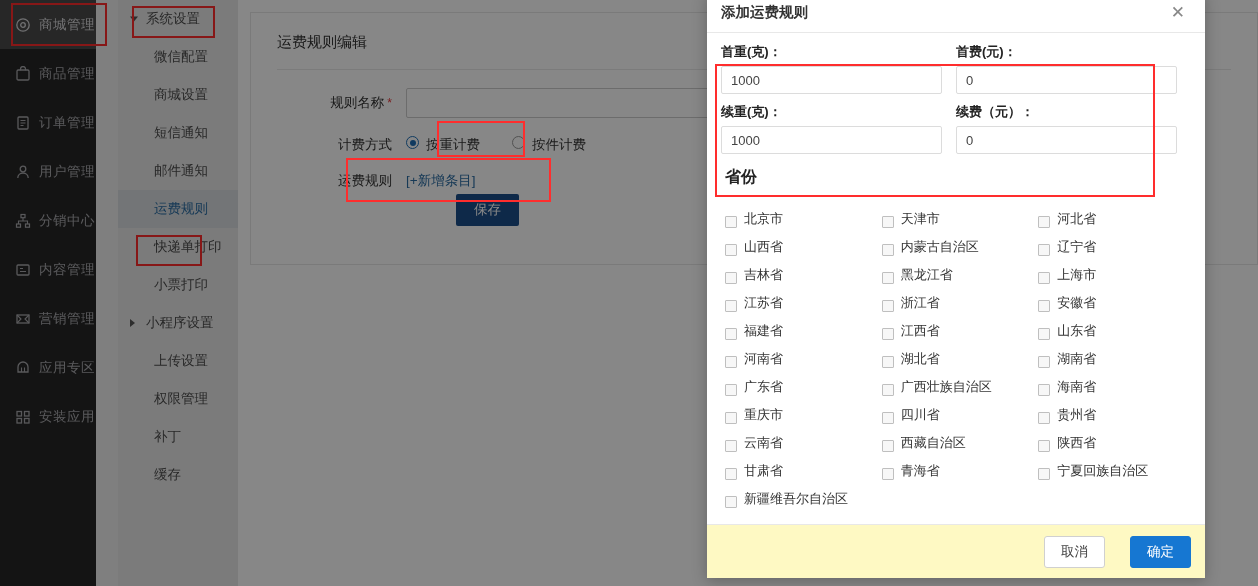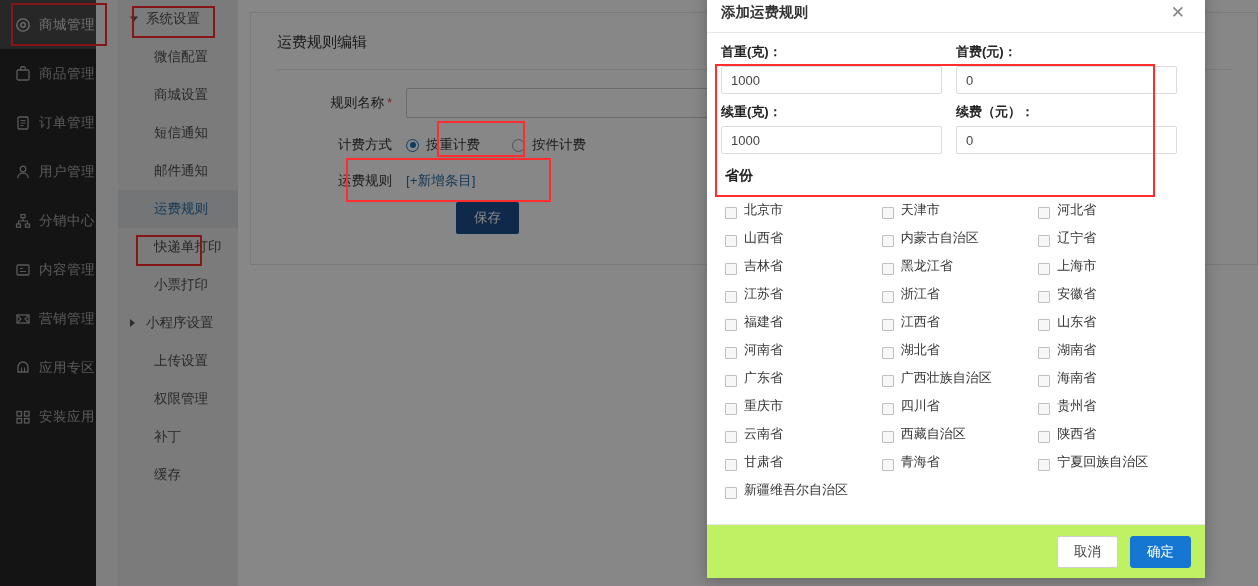--- a/index.html
+++ b/index.html
@@ -71,33 +71,33 @@
     width: 155px; text-align: right; padding-right: 14px;
     font-size: 13.5px; color: #333;
   }
   .req { color: #e4393c; font-size: 12px; margin-left: 3px; }
   .text-input {
     height: 30px; width: 500px; border: 1px solid #ccc; background: #fff;
     border-radius: 2px; font-size: 13px; padding: 0 8px; color: #333;
     font-family: "Liberation Sans", sans-serif;
   }
   .radio-group { display: flex; align-items: center; }
-  .radio-opt { display: flex; align-items: center; margin-right: 32px; font-size: 13.5px; color: #333; cursor: pointer; }
+  .radio-opt { display: flex; margin-right: 32px; font-size: 13.5px; color: #333; cursor: pointer; }
   .radio-mark {
     width: 13px; height: 13px; border-radius: 50%; border: 1px solid #9b9b9b;
     margin-right: 7px; background: #fff; position: relative; flex: 0 0 13px;
   }
   .radio-opt.checked .radio-mark { border-color: #1f6fb5; }
   .radio-opt.checked .radio-mark:after {
     content:""; position: absolute; left: 2.5px; top: 2.5px;
     width: 6px; height: 6px; border-radius: 50%; background: #1f6fb5;
   }
   .link-add { color: #2b6ca3; font-size: 13.5px; cursor: pointer; }
   .btn-save {
-    margin-left: 205px; margin-top: 12px;
+    margin-left: 205px; margin-top: 4px;
     background: #1b4f8a; color: #fff; border: none; border-radius: 2px;
     font-size: 13.5px; padding: 7px 18px; cursor: pointer;
     font-family: "Liberation Sans", sans-serif;
   }
 
   
   .redbox { position: absolute; border: 2px solid #ff2d2d; pointer-events: none; z-index: 30; }
 
   
   .overlay {
@@ -120,34 +120,34 @@
   .modal-body { position: relative; padding: 10px 14px 0 14px; height: 484px; overflow: hidden; }
 
   .fld-grid { display: flex; flex-wrap: wrap; }
   .fld { width: 50%; padding-right: 14px; margin-bottom: 9px; }
   .fld-label { font-size: 13px; font-weight: bold; color: #222; margin-bottom: 5px; }
   .fld input {
     width: 100%; height: 28px; border: 1px solid #dcdcdc; border-radius: 2px;
     padding: 0 9px; font-size: 13px; color: #444;
     font-family: "Liberation Sans", sans-serif; background:#fff;
   }
-  .prov-head { font-size: 14px; font-weight: bold; color: #222; margin: 4px 0 6px 4px; }
+  .prov-head { font-size: 16px; font-weight: bold; color: #222; margin: 4px 0 12px 4px; }
   .prov-grid { display: flex; flex-wrap: wrap; }
   .prov-cell {
     width: 33.33%; display: flex; align-items: flex-end; height: 28px;
     font-size: 13px; color: #333; cursor: pointer;
   }
   .cb {
     width: 12px; height: 12px; border: 1px solid #bfbfbf; background: #f7f7f7;
     margin-right: 7px; margin-left: 4px; flex: 0 0 12px; border-radius: 1px;
   }
   .modal-foot {
     position: absolute; left: 0; bottom: 0; width: 100%; height: 54px;
     border-top: 1px solid #e8e8e8; display: flex; align-items: center;
-    justify-content: flex-end; padding-right: 14px; gap: 12px; background:#bef264;
+    justify-content: flex-end; padding-right: 14px; gap: 25px; background:#fef9c3;
   }
   .btn {
     font-size: 13.5px; border-radius: 3px; padding: 6px 16px; cursor: pointer;
     font-family: "Liberation Sans", sans-serif;
   }
   .btn-cancel { background: #fff; border: 1px solid #d0d0d0; color: #444; }
   .btn-ok { background: #1677d2; border: 1px solid #1677d2; color: #fff; }
 </style>
 </head>
 <body>

